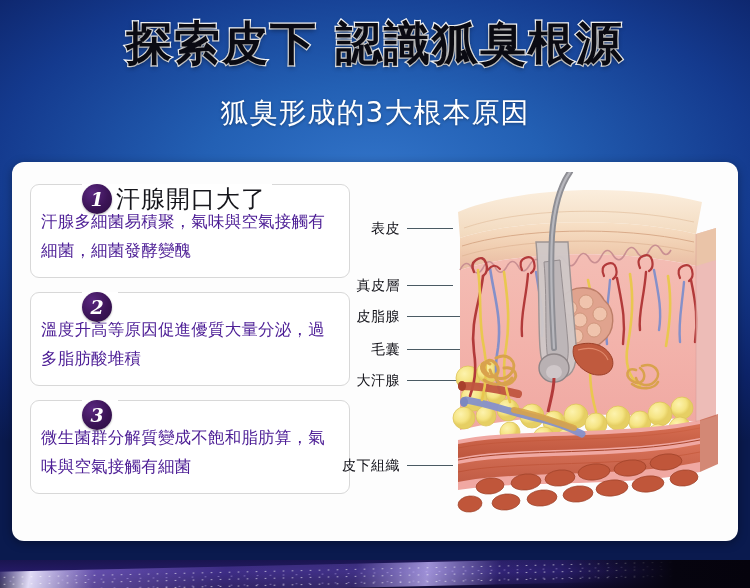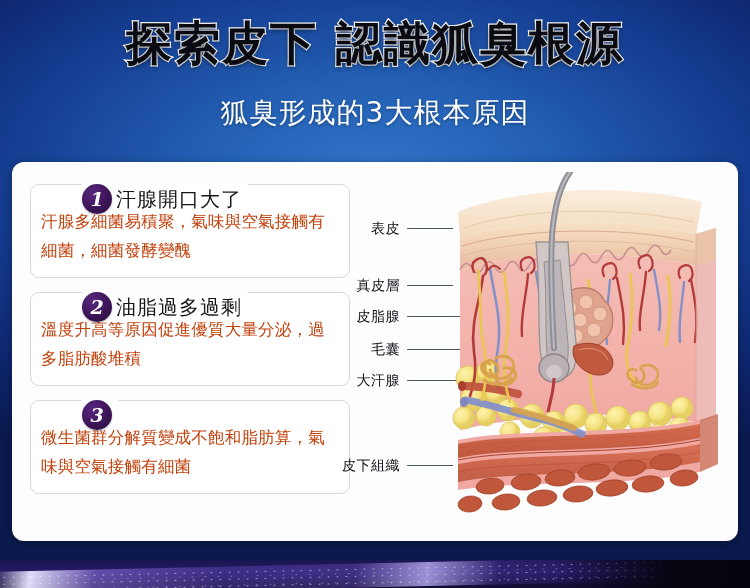--- a/index.html
+++ b/index.html
@@ -88,21 +88,21 @@
     border-radius: 9px;
     background: #ffffff;
     padding: 22px 10px 12px 10px;
     min-height: 92px;
   }
 
   .reason-body {
     font-family: "DejaVu Sans", "Liberation Sans", sans-serif;
     font-size: 16.5px;
     line-height: 29px;
-    color: #c2410c;
+    color: #4c1d95;
     letter-spacing: .2px;
   }
 
   .reason-head {
     position: absolute;
     left: 52px;
     top: 0;
     display: flex;
     align-items: center;
     gap: 4px;
@@ -122,21 +122,21 @@
     font-weight: bold;
     font-size: 19px;
     line-height: 30px;
     text-align: center;
     flex: 0 0 auto;
     box-shadow: 0 1px 2px rgba(0,0,0,.3);
   }
 
   .reason-title {
     font-family: "DejaVu Serif", "Liberation Serif", serif;
-    font-size: 20px;
+    font-size: 24px;
     line-height: 30px;
     color: #16161c;
     letter-spacing: 1px;
     white-space: nowrap;
   }
 
   
   #diagram {
     position: absolute;
     left: 340px;
@@ -243,21 +243,20 @@
           <span class="reason-title">汗腺開口大了</span>
         </div>
         <div class="reason-box">
           <div class="reason-body">汗腺多細菌易積聚，氣味與空氣接觸有細菌，細菌發酵變醜</div>
         </div>
       </div>
 
       <div class="reason">
         <div class="reason-head">
           <span class="badge">2</span>
-          <span class="reason-title">油脂過多過剩</span>
         </div>
         <div class="reason-box">
           <div class="reason-body">溫度升高等原因促進優質大量分泌，過多脂肪酸堆積</div>
         </div>
       </div>
 
       <div class="reason">
         <div class="reason-head">
           <span class="badge">3</span>
         </div>

